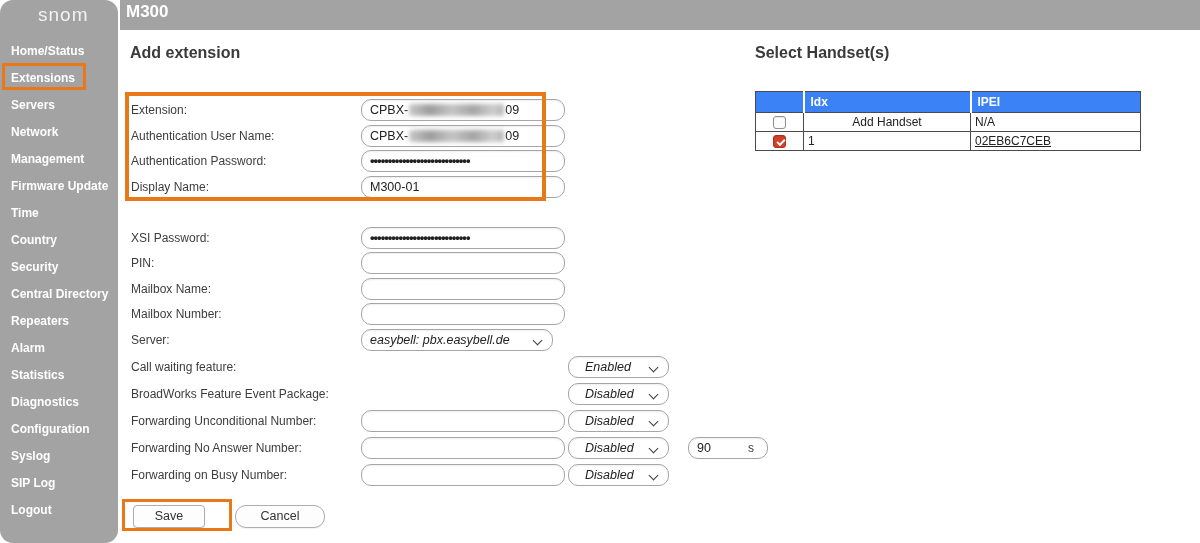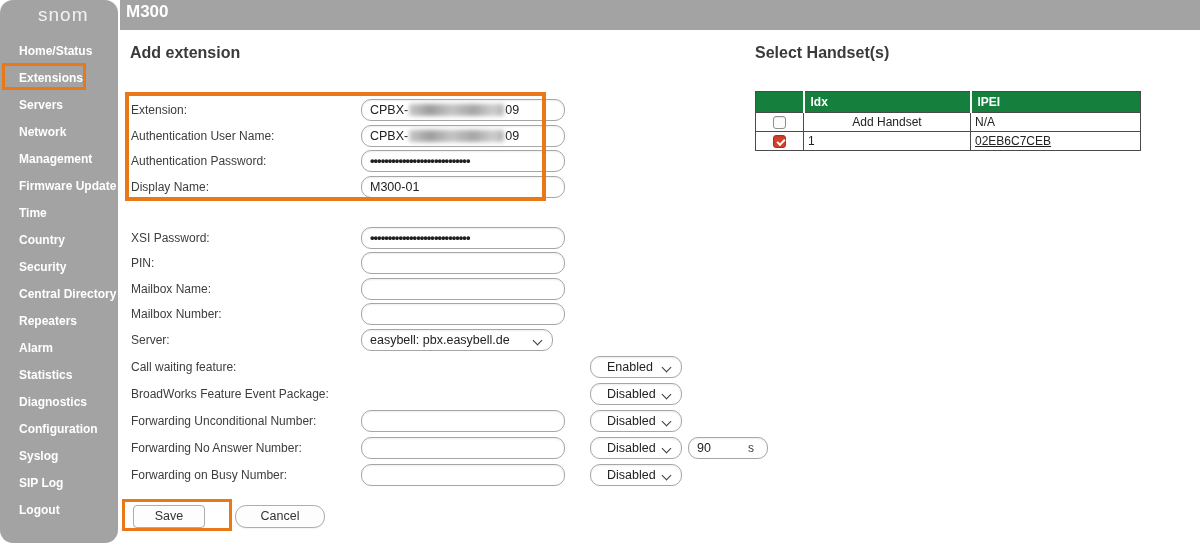--- a/index.html
+++ b/index.html
@@ -6,58 +6,58 @@
   html,body { width:1200px; height:543px; }
   body { font-family:"Liberation Sans","DejaVu Sans",sans-serif; background:#fff; }
   .app { position:relative; width:1200px; height:543px; overflow:hidden; background:#fff; }
 
   
   .sidebar { position:absolute; left:0; top:0; width:118px; height:543px; background:#a3a3a3;border-radius:13px; }
   .topbar  { position:absolute; left:120px; top:0; width:1082px; height:30px; background:#a3a3a3; }
   .logo { position:absolute; left:38px; top:4px; font-size:19px; font-weight:500; color:#f2f2f2; letter-spacing:1px; }
   .app-title { position:absolute; left:6px; top:2px; font-size:17px; font-weight:bold; color:#fff; }
 
-  .nav { position:absolute; left:8px; top:38px; width:136px; }
+  .nav { position:absolute; left:0; top:38px; width:136px; }
   .nav-item { height:27px; line-height:27px; padding-left:11px; font-size:12px; font-weight:bold; color:#fff; cursor:pointer; white-space:nowrap; }
 
   .content { position:absolute; left:118px; top:30px; width:1082px; height:513px; background:#fff; }
   .sect-title { position:absolute; font-size:16px; font-weight:bold; color:#3a3a3a; }
   #title-left  { left:12px; top:14px; }
   #title-right { left:637px; top:14px; }
 
   
   .frow { position:absolute; left:0; width:800px; height:23px; }
   .flabel { position:absolute; left:13px; top:4px; font-size:12px; color:#3d3d3d; white-space:nowrap; }
   .box { position:absolute; height:22px; background:#fff; border:1px solid #a6a6a6; border-radius:10px;
          padding:0 8px; font-size:12.5px; line-height:20px; color:#222; box-shadow:inset 0 1px 2px rgba(0,0,0,0.07);
          white-space:nowrap; overflow:hidden;margin-left:28px; }
   .in1 { left:215px; width:204px; }
   .sel-server { left:215px; width:192px; }
-  .sel2 { left:444px; width:92px;padding-left:16px; }
+  .sel2 { left:422px; width:101px;padding-left:16px; }
   .in-delay { left:542px; width:80px; }
   .unit { position:absolute; left:630px; top:4px; font-size:12px; color:#3d3d3d; }
   .pwd { font-size:13px; font-weight:bold; letter-spacing:-1px; line-height:19px; }
-  .select { cursor:pointer; }
+  .select { cursor:pointer;font-style:italic; }
   .chev { position:absolute; right:11px; top:7px; width:7px; height:7px;
           border-right:1.6px solid #3c3c3c; border-bottom:1.6px solid #3c3c3c; transform:rotate(45deg); }
   .redact { display:inline-block; width:95px; height:12px; vertical-align:-2px; border-radius:2px; margin:0 1px;
             background:linear-gradient(90deg,#c9c9c9,#9d9d9d 22%,#c4c4c4 45%,#a5a5a5 68%,#cdcdcd 88%,#b5b5b5);
             filter:blur(2px); }
 
   
   .btn { position:absolute; top:475px; height:23px; background:#fdfdfd; border:1px solid #adadad; border-radius:4px;
          font-size:12.5px; color:#333; text-align:center; line-height:21px; cursor:pointer;
          box-shadow:0 1px 1px rgba(0,0,0,0.05); }
   #btn-save { left:15px; width:72px; }
   #btn-cancel { left:117px; width:90px;border-radius:11px; }
 
   
   .htable { position:absolute; left:637px; top:61px; width:385px; border-collapse:collapse; table-layout:fixed; }
   .htable th, .htable td { border:1px solid #4a4a4a; font-size:12px; overflow:hidden; }
-  .htable th { background:#15803d; color:#fff; font-weight:bold; text-align:left; height:21px; padding:0 6px; }
+  .htable th { background:#3b82f6; color:#fff; font-weight:bold; text-align:left; height:21px; padding:0 6px; }
   .htable th + th { border-left:2px solid #fff; }
   .htable td { background:#fff; color:#222; height:19px; padding:0 4px; }
   .col-chk { width:48px; } .col-idx { width:167px; } .col-ipei { width:170px; }
   .td-center { text-align:center; }
   .chkwrap { display:flex; justify-content:center; align-items:center; }
   .checkbox { width:13px; height:13px; border:1px solid #8f8f8f; border-radius:3px; background:#fcfcfc;
               position:relative; cursor:pointer; box-shadow:inset 0 1px 1px rgba(0,0,0,0.08); }
   .checkbox.checked { background:#d4402a; border-color:#a93category 321; border-color:#a9321f; }
   .checkbox.checked::after { content:""; position:absolute; left:2.5px; top:3px; width:6px; height:3px;
               border-left:2px solid #fff; border-bottom:2px solid #fff; transform:rotate(-45deg); }

